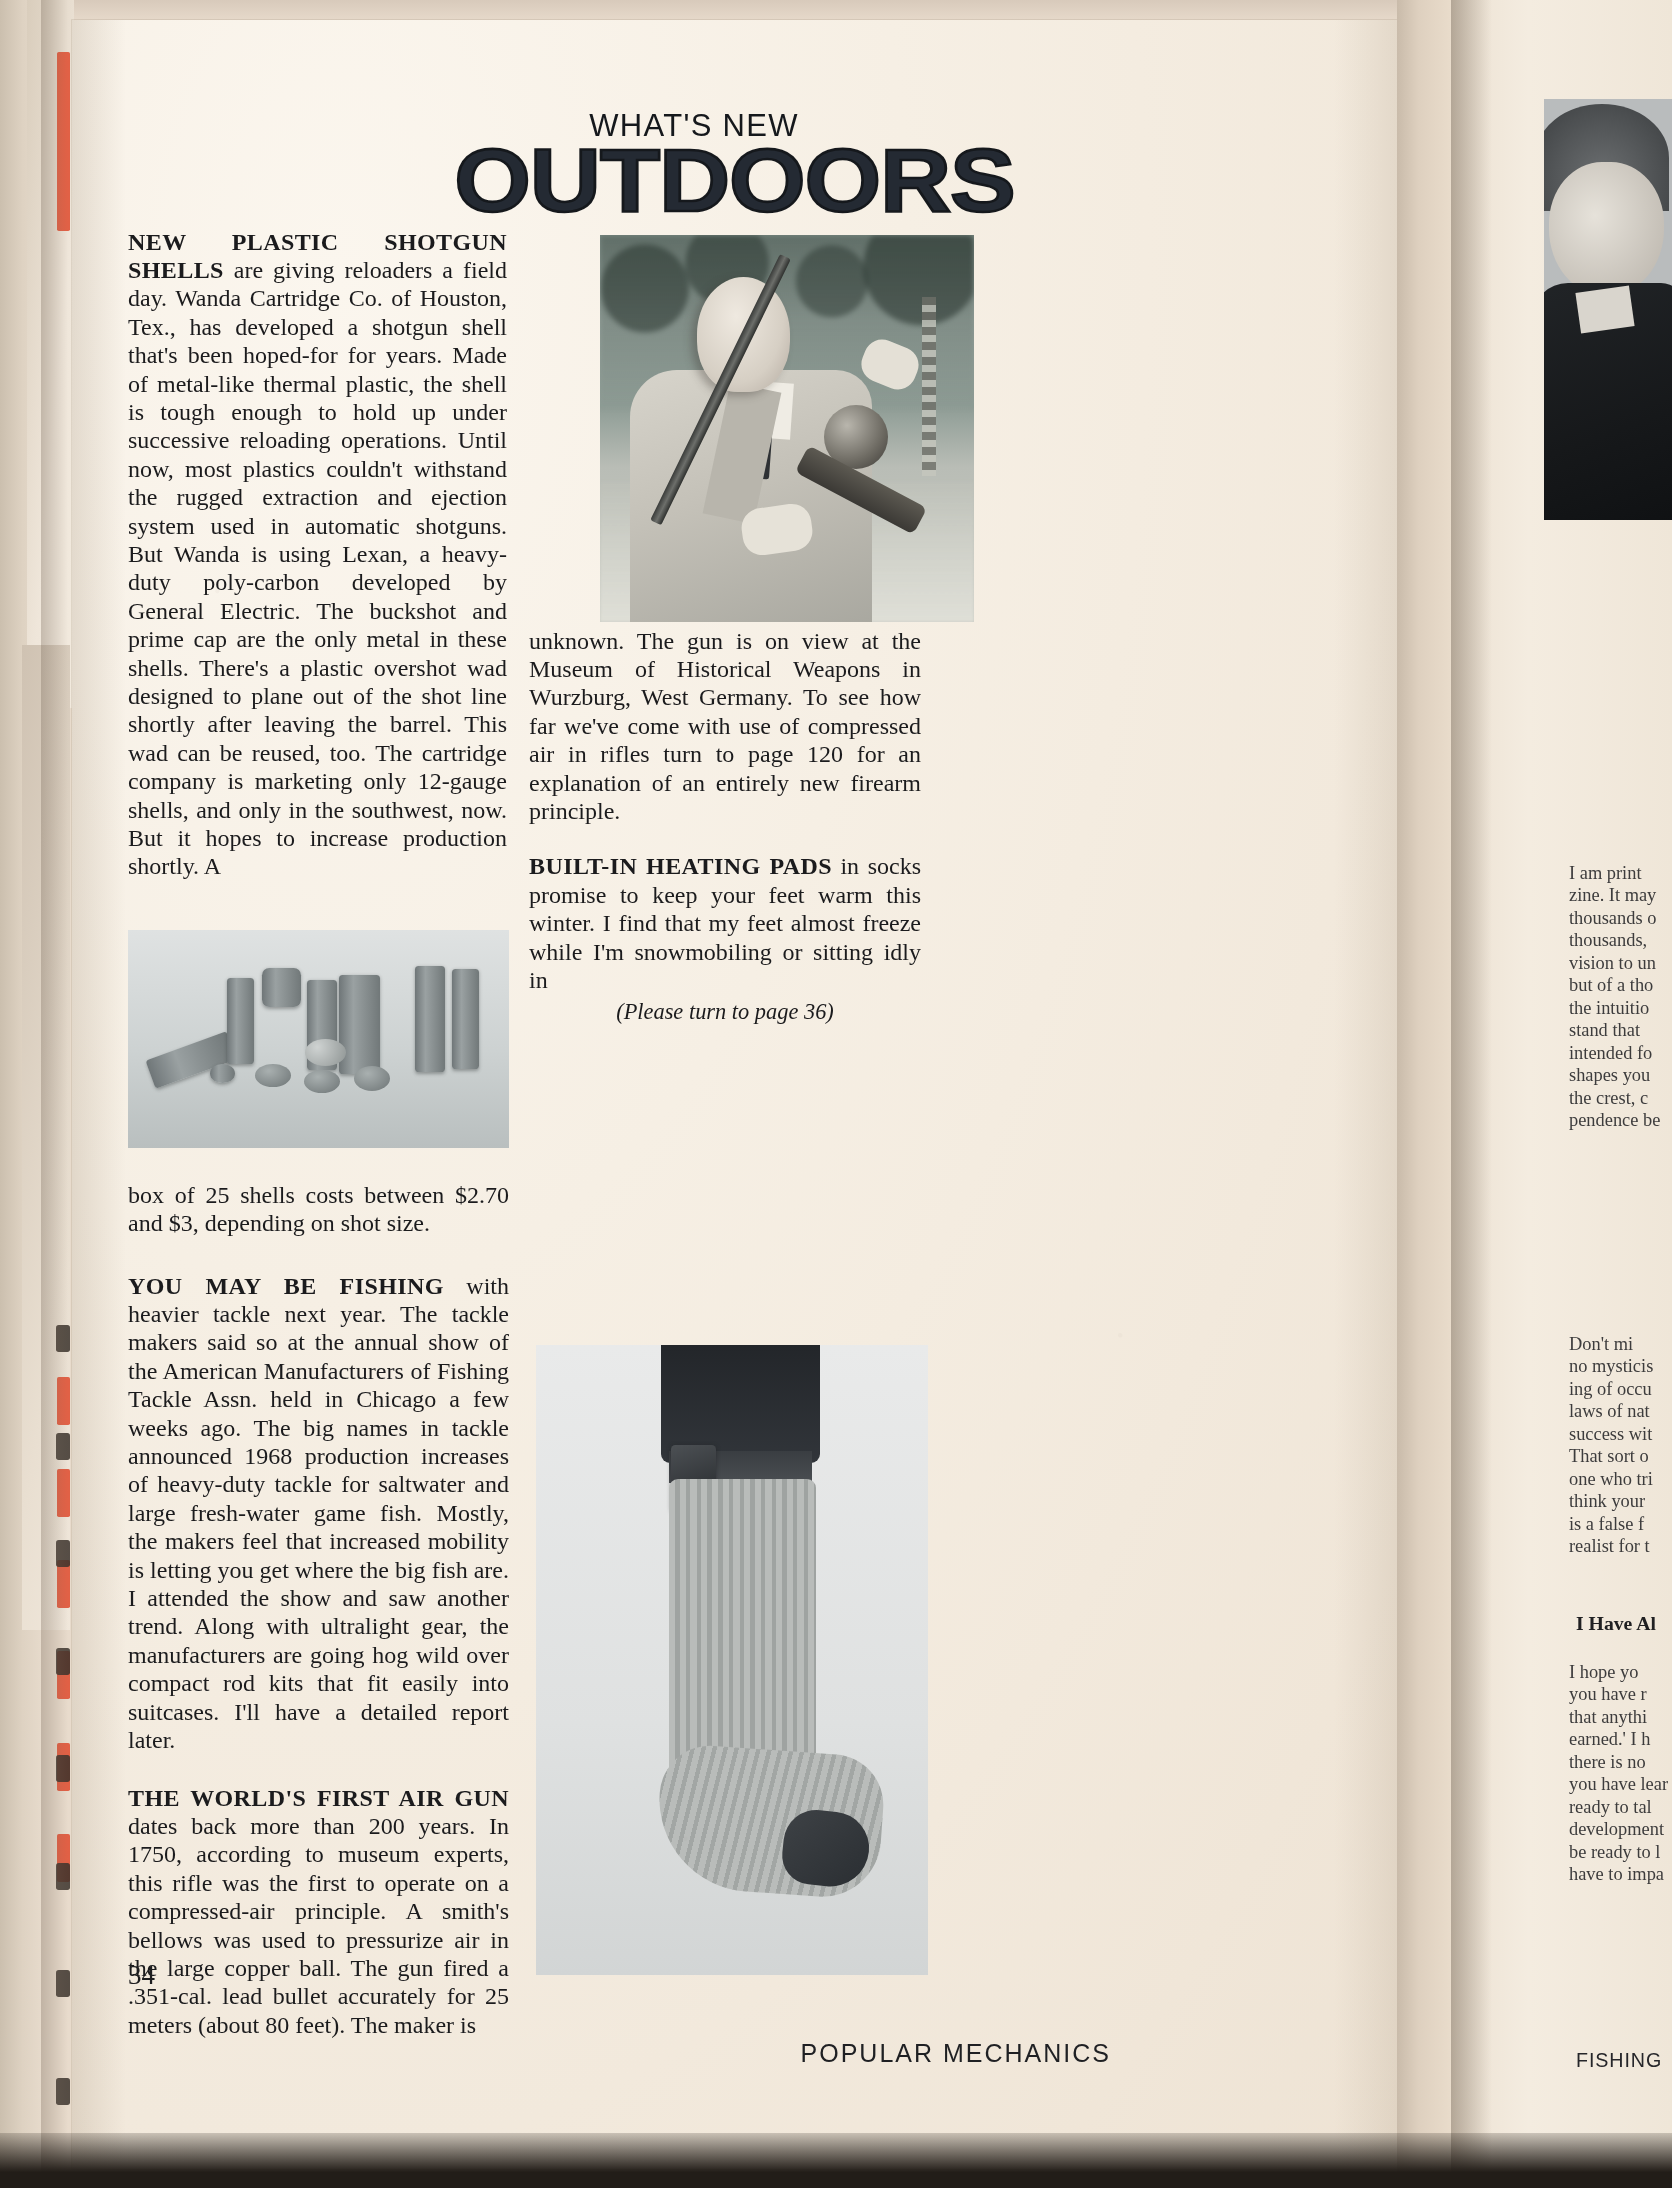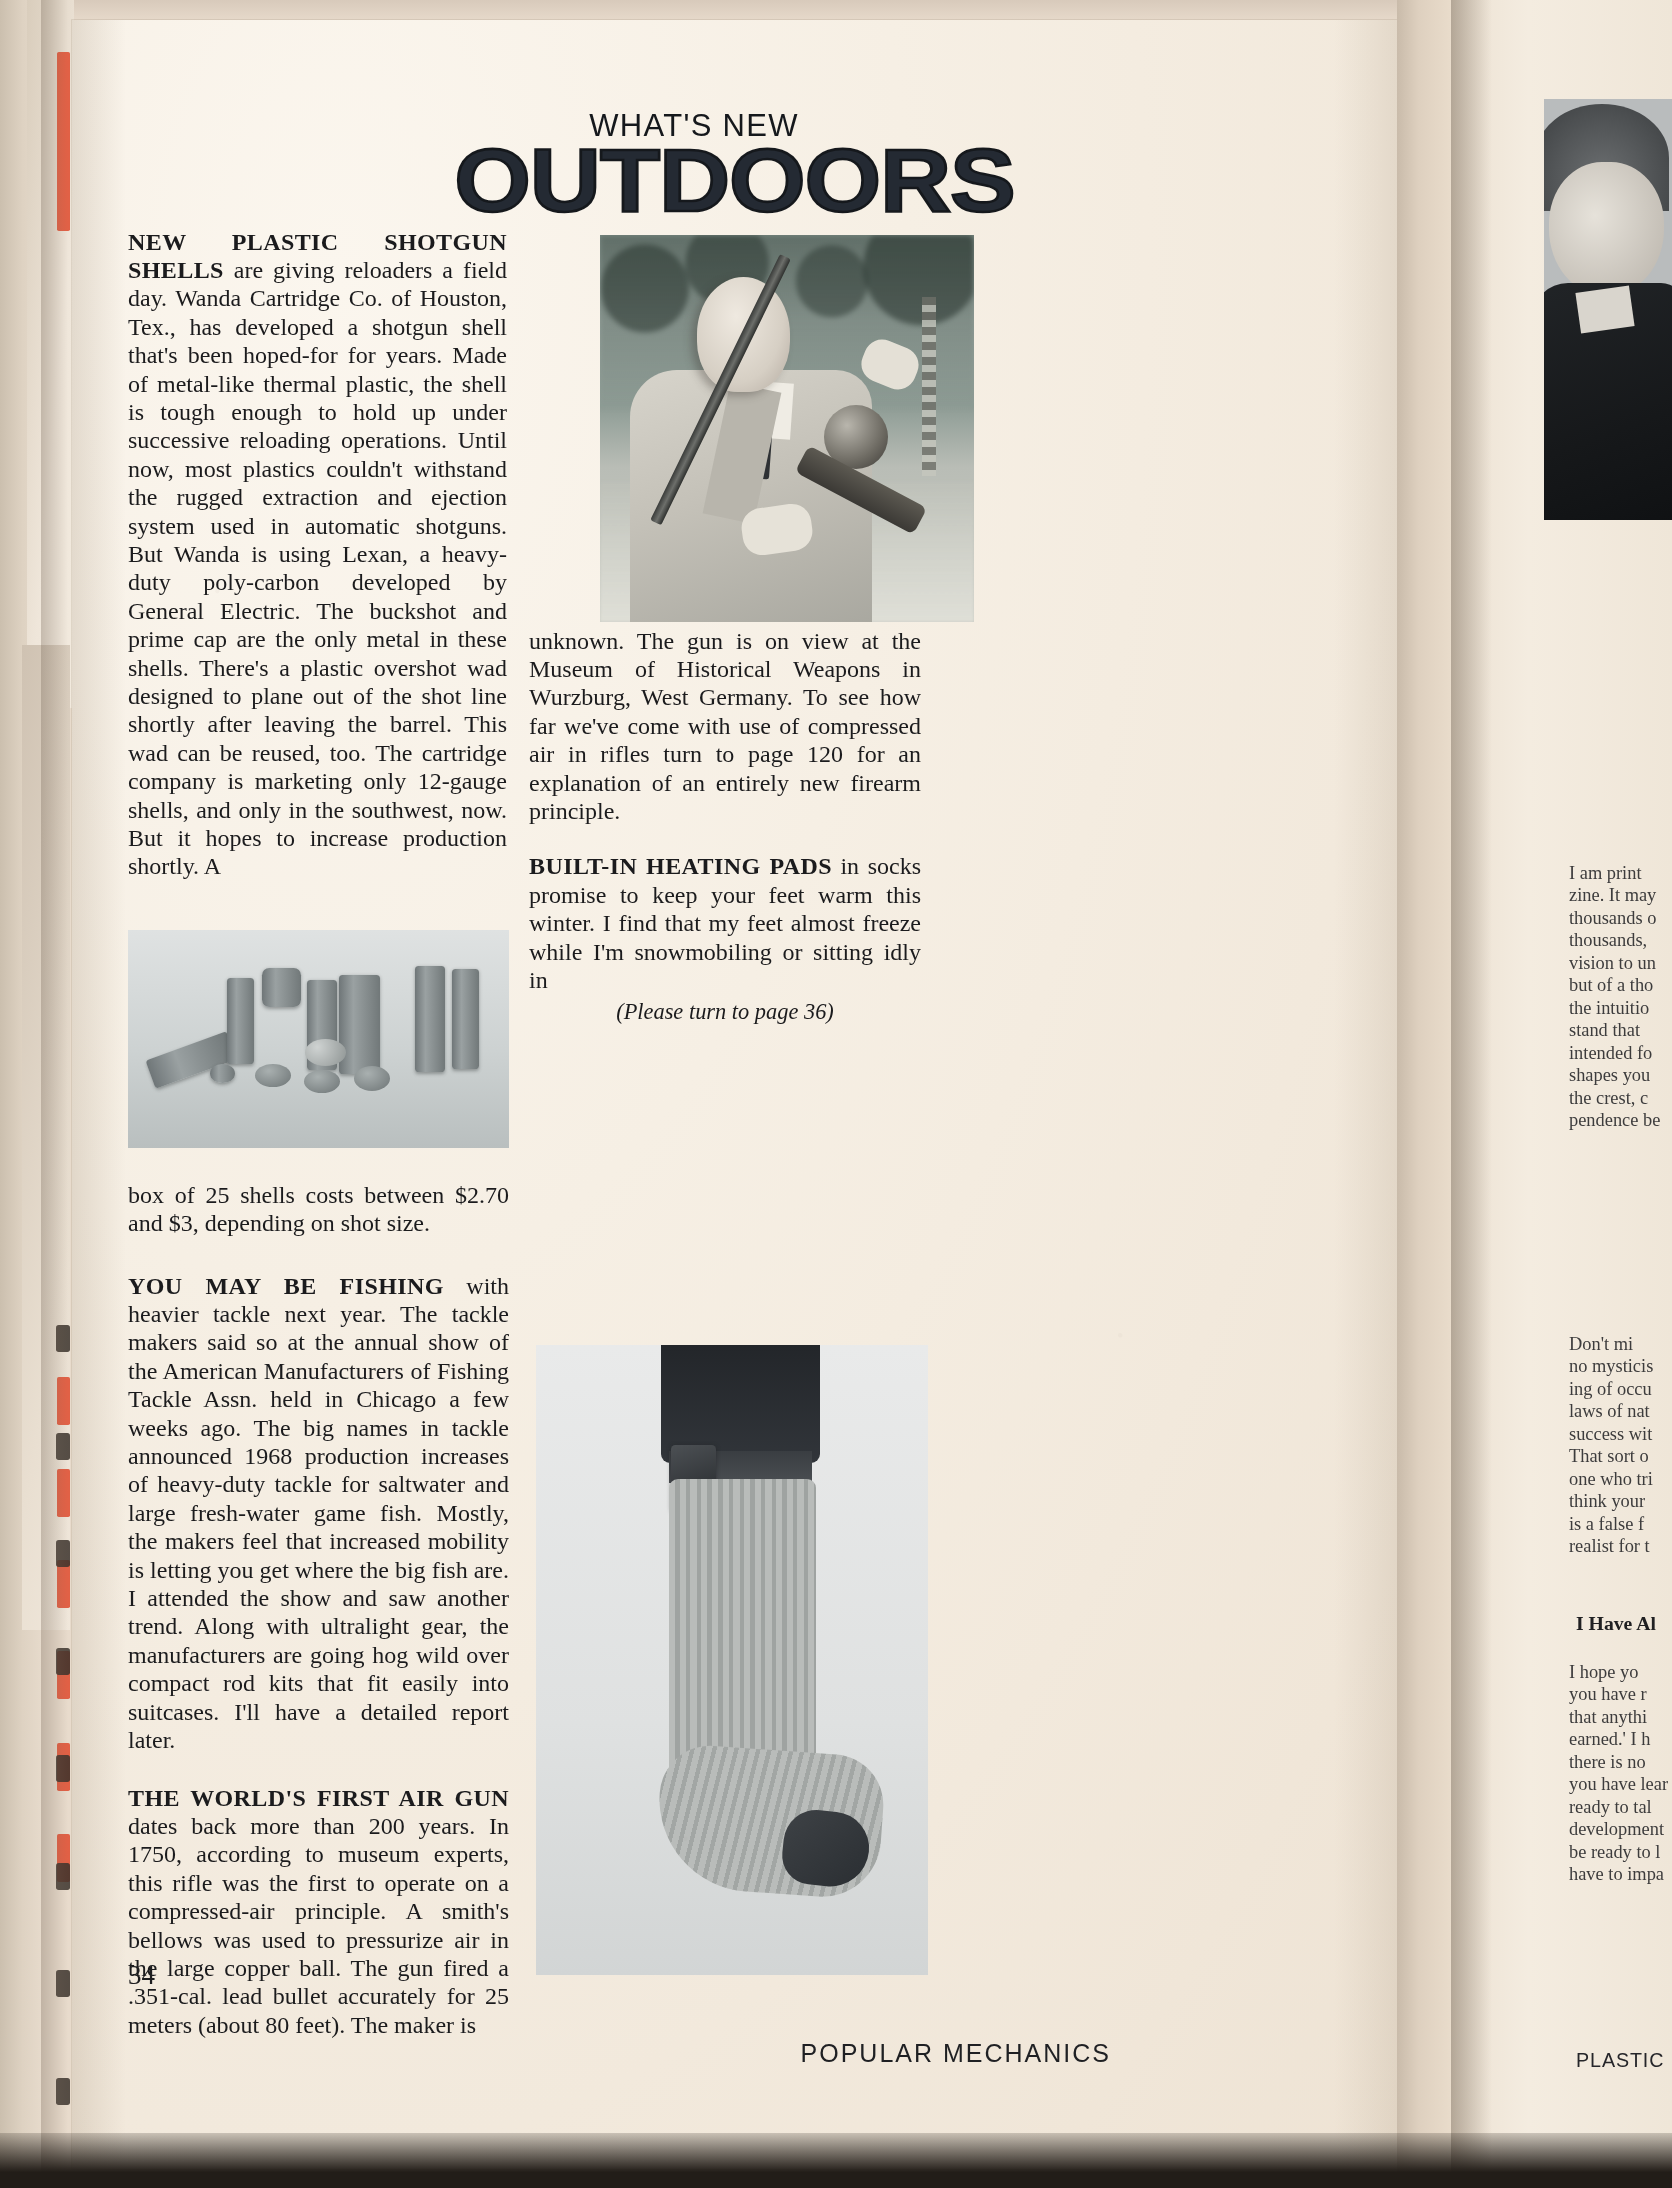--- a/index.html
+++ b/index.html
@@ -604,18 +604,18 @@
   <div class="facing-text" id="facing-col-c" style="white-space:pre; top:1661px;">I hope yo
 you have r
 that anythi
 earned.' I h
 there is no
 you have lear
 ready to tal
 development
 be ready to l
 have to impa</div>
-  <div class="facing-folio">PLASTIC</div>
+  <div class="facing-folio">FISHING</div>
 
   <div class="bottom-dark"></div>
   <div class="grain"></div>
 </div>
 
 
 </body></html>

